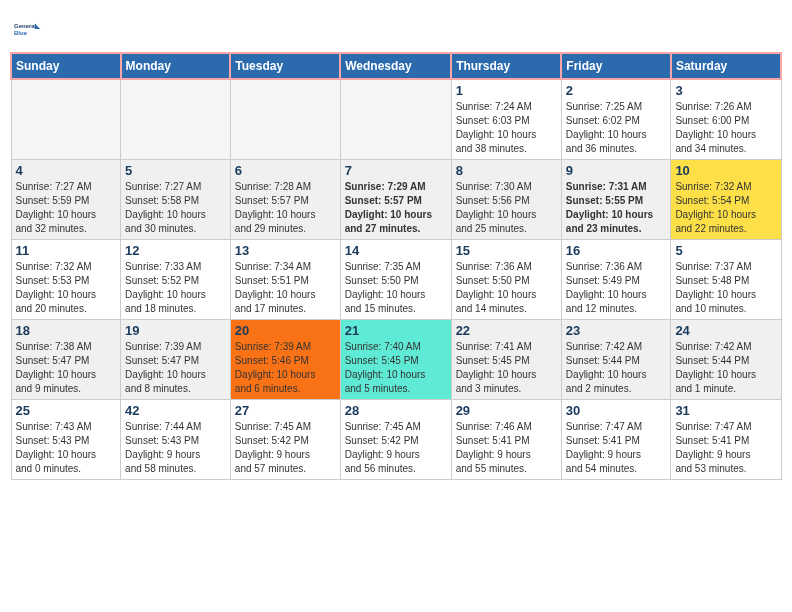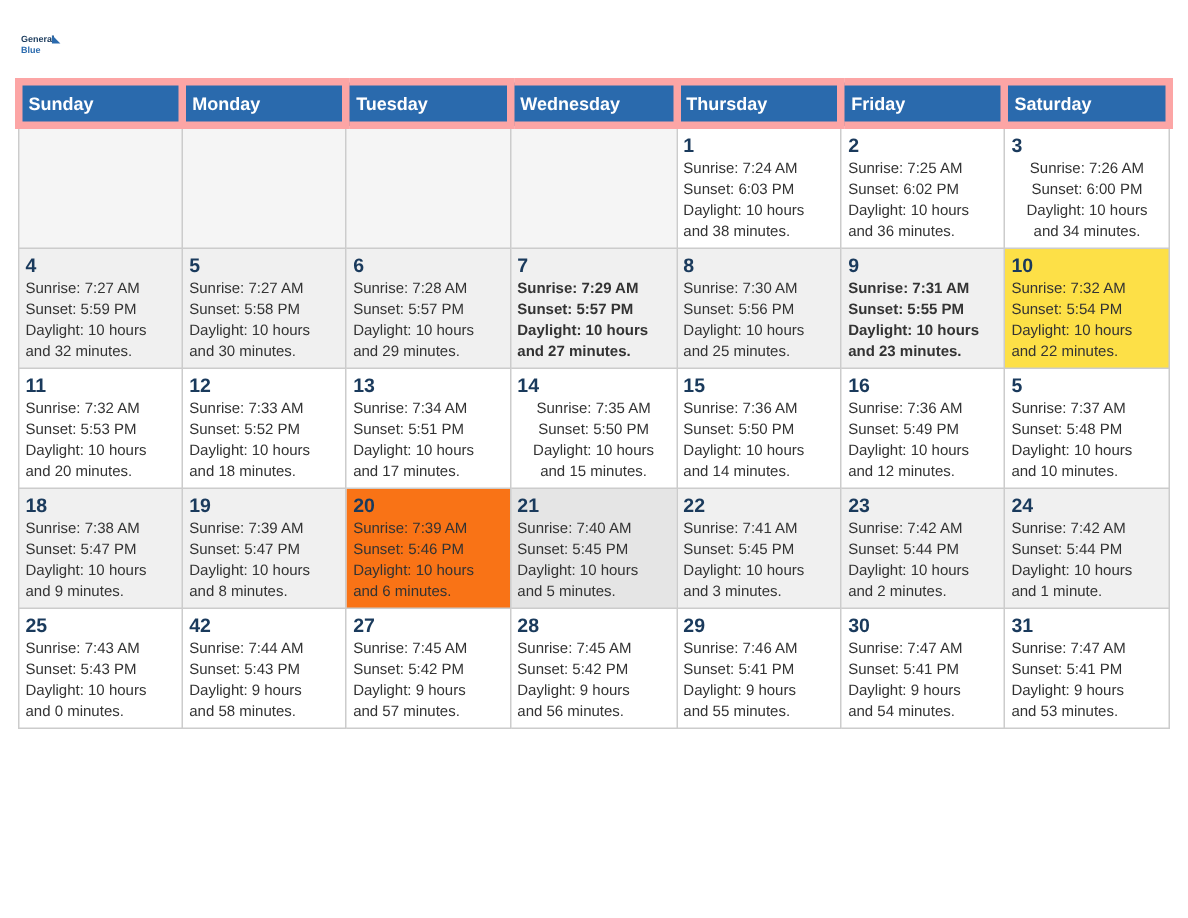--- a/index.html
+++ b/index.html
@@ -45,21 +45,21 @@
       border-collapse: collapse;
       border: 1px solid #ccc;
     }
     .calendar th {
       background-color: #2a6aad;
       color: white;
       font-size: 12px;
       font-weight: bold;
       padding: 5px 4px;
       text-align: left;
-      border: 5px solid #fca5a5;
+      border: 2px solid #fca5a5;
     }
     .calendar td {
       vertical-align: top;
       border: 1px solid #ccc;
       padding: 3px 4px;
       width: 113px;
       min-height: 80px;
       font-size: 10px;
       color: #333;
       background: #fff;
@@ -127,21 +127,21 @@
         </td>
         <td>
           <span class="day-number">2</span>
           <div class="day-info" style="white-space: pre-line;">Sunrise: 7:25 AM
 Sunset: 6:02 PM
 Daylight: 10 hours
 and 36 minutes.</div>
         </td>
         <td>
           <span class="day-number">3</span>
-          <div class="day-info" style="white-space: pre-line; text-align: center;">Sunrise: 7:26 AM
+          <div class="day-info" style="white-space: pre-line;">Sunrise: 7:26 AM
 Sunset: 6:00 PM
 Daylight: 10 hours
 and 34 minutes.</div>
         </td>
       </tr>
       <tr>
         <td style="background-color: rgb(240, 240, 240);">
           <span class="day-number">4</span>
           <div class="day-info" style="white-space: pre-line;">Sunrise: 7:27 AM
 Sunset: 5:59 PM
@@ -208,21 +208,21 @@
         </td>
         <td>
           <span class="day-number">13</span>
           <div class="day-info" style="white-space: pre-line;">Sunrise: 7:34 AM
 Sunset: 5:51 PM
 Daylight: 10 hours
 and 17 minutes.</div>
         </td>
         <td>
           <span class="day-number">14</span>
-          <div class="day-info" style="white-space: pre-line; text-align: center;">Sunrise: 7:35 AM
+          <div class="day-info" style="white-space: pre-line;">Sunrise: 7:35 AM
 Sunset: 5:50 PM
 Daylight: 10 hours
 and 15 minutes.</div>
         </td>
         <td>
           <span class="day-number">15</span>
           <div class="day-info" style="white-space: pre-line;">Sunrise: 7:36 AM
 Sunset: 5:50 PM
 Daylight: 10 hours
 and 14 minutes.</div>
@@ -257,21 +257,21 @@
 Daylight: 10 hours
 and 8 minutes.</div>
         </td>
         <td style="background-color: #f97316;">
           <span class="day-number">20</span>
           <div class="day-info" style="white-space: pre-line;">Sunrise: 7:39 AM
 Sunset: 5:46 PM
 Daylight: 10 hours
 and 6 minutes.</div>
         </td>
-        <td style="background-color: #e5e5e5;">
+        <td style="background-color: #5eead4;">
           <span class="day-number">21</span>
           <div class="day-info" style="white-space: pre-line;">Sunrise: 7:40 AM
 Sunset: 5:45 PM
 Daylight: 10 hours
 and 5 minutes.</div>
         </td>
         <td style="background-color: rgb(240, 240, 240);">
           <span class="day-number">22</span>
           <div class="day-info" style="white-space: pre-line;">Sunrise: 7:41 AM
 Sunset: 5:45 PM

